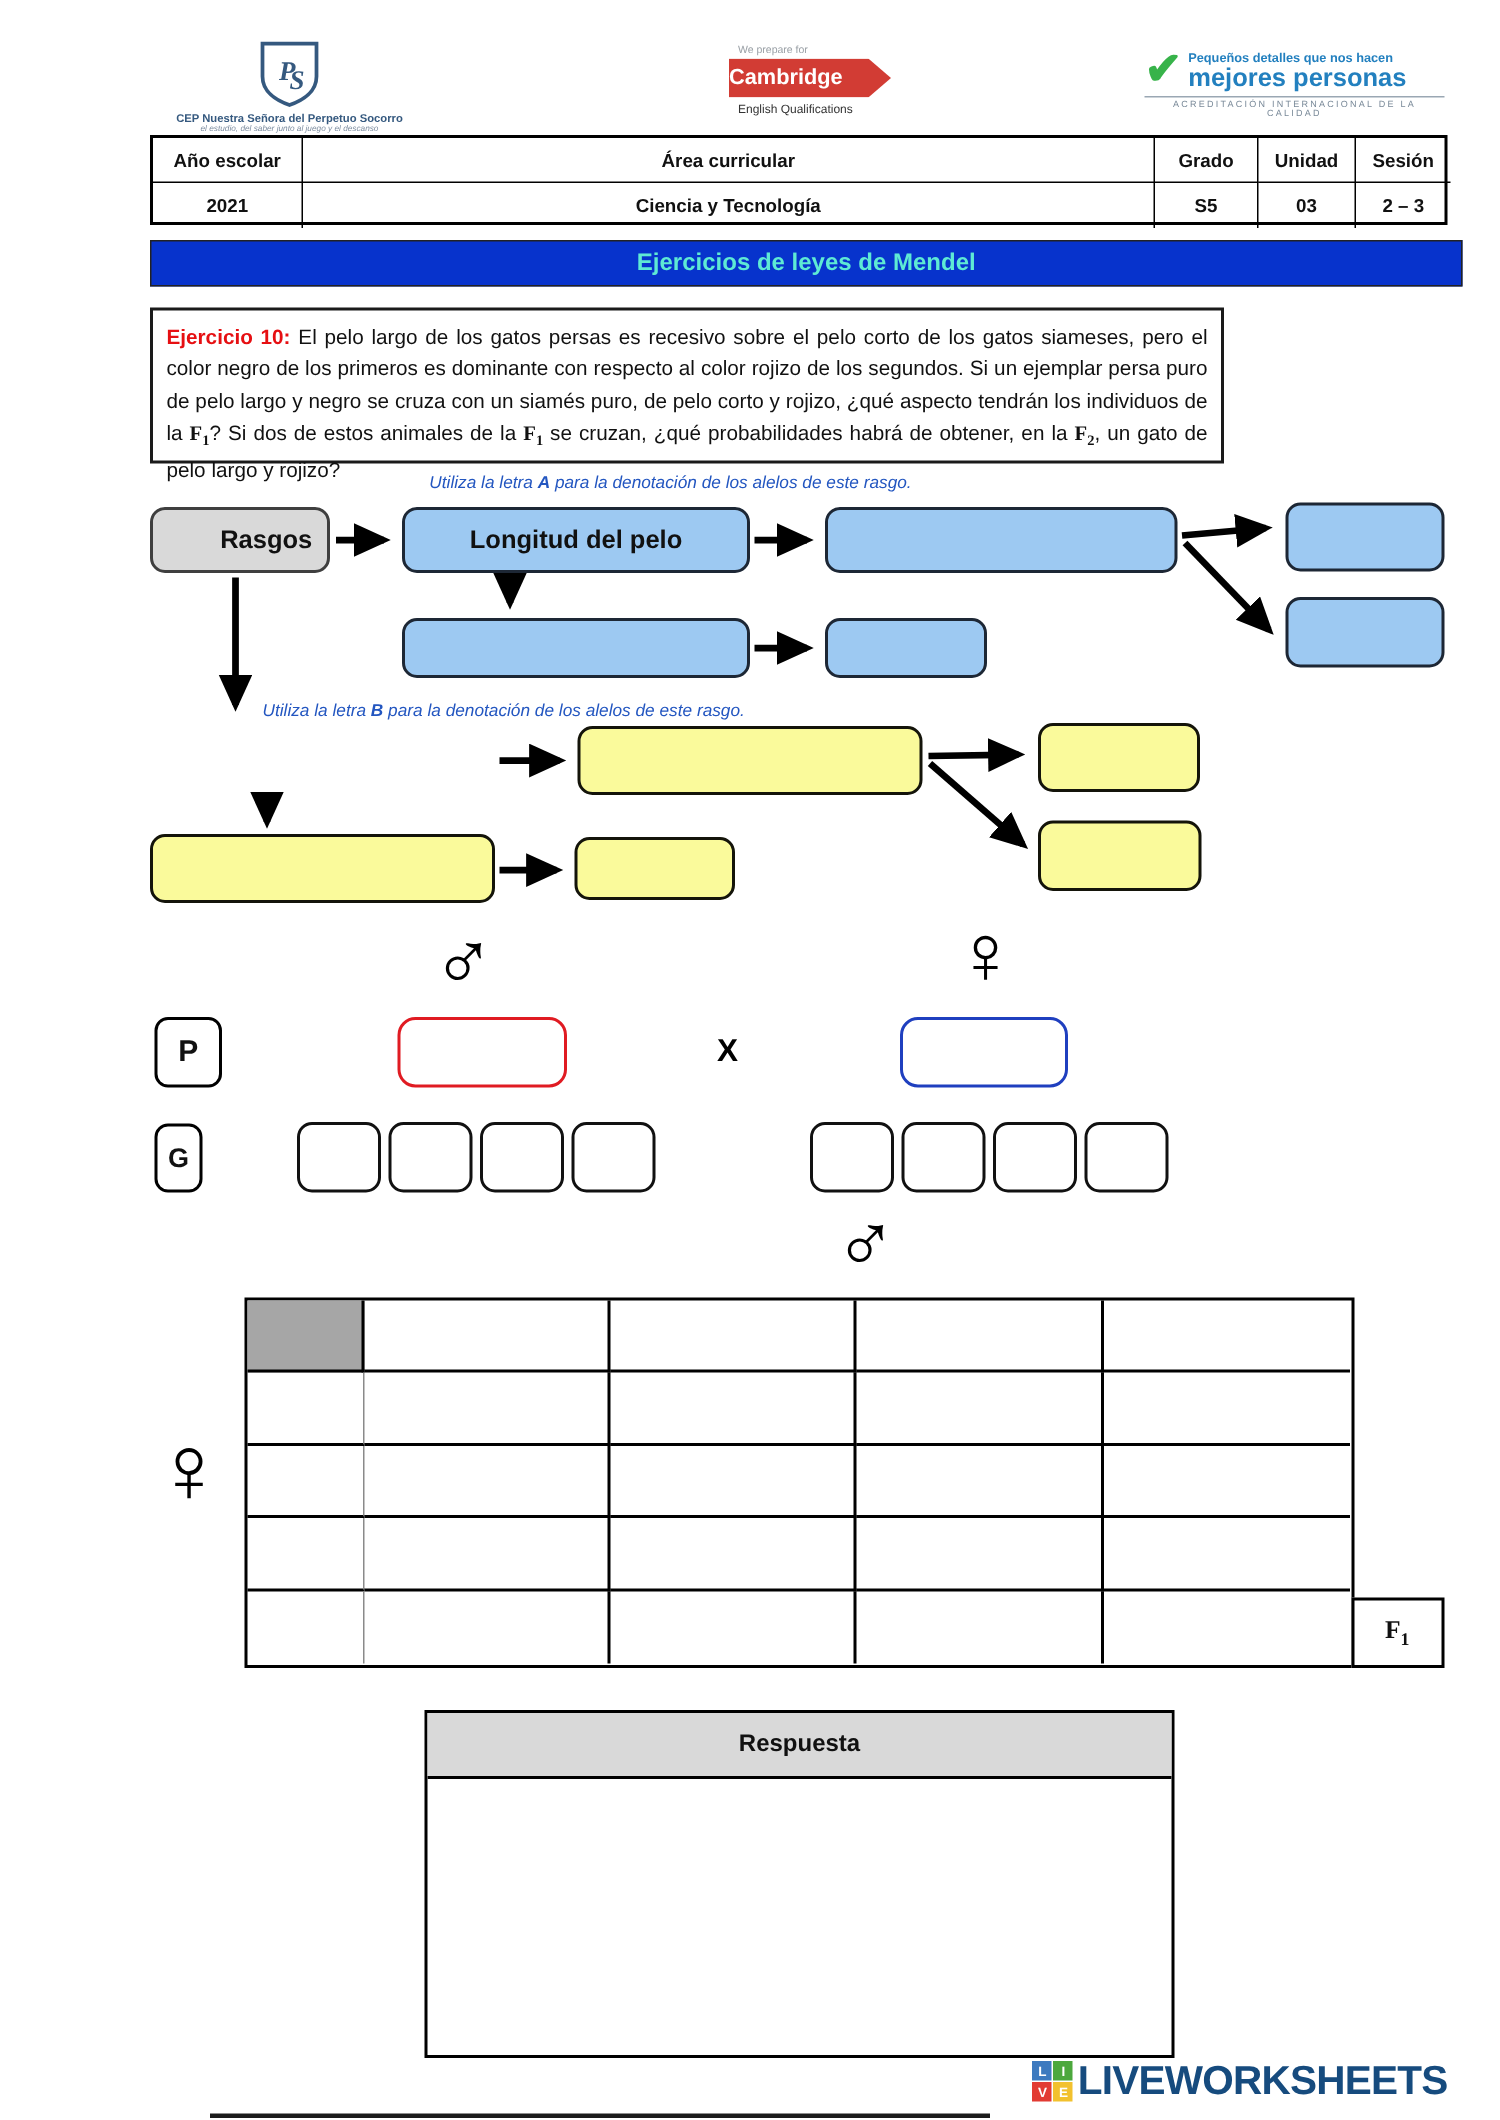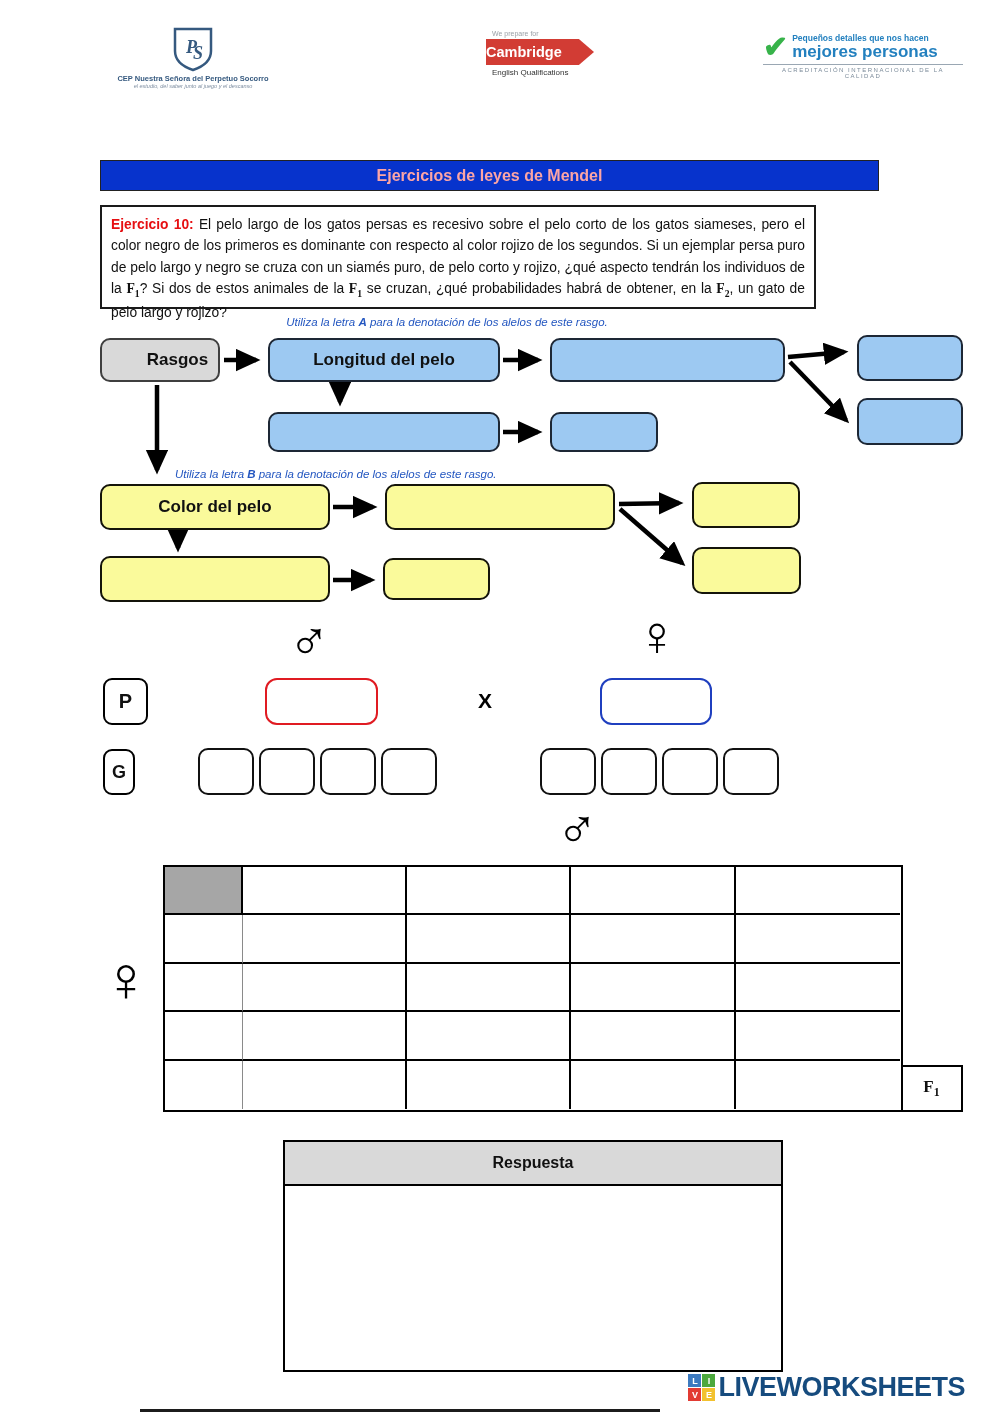--- a/index.html
+++ b/index.html
@@ -29,22 +29,22 @@
 
   
   .info{left:100px;top:90px;width:865px;height:60px;display:grid;
         grid-template-columns:100px 568px 69px 65px 63px;grid-template-rows:30px 30px;
         border:2px solid #000;box-sizing:border-box;}
   .info div{border-right:1.5px solid #000;border-bottom:1.5px solid #000;display:flex;
         align-items:center;justify-content:center;font-weight:bold;font-size:12.5px;box-sizing:border-box;}
   .info div:nth-child(5n){border-right:none;}
   .info div:nth-child(n+6){border-bottom:none;}
 
-  .banner{left:100px;top:160px;width:779px;height:31px;background:var(--banner_blue);
-        color:#fca5a5;font-weight:bold;font-size:16px;display:flex;align-items:center;justify-content:center;
+  .banner{left:100px;top:160px;width:875px;height:31px;background:var(--banner_blue);
+        color:#5eead4;font-weight:bold;font-size:16px;display:flex;align-items:center;justify-content:center;
         border:1px solid #222;box-sizing:border-box;}
 
   .exbox{left:100px;top:205px;width:716px;height:104px;border:2px solid #1a1a1a;box-sizing:border-box;
         padding:7px 9px;font-size:13.8px;line-height:1.55;text-align:justify;}
   .exlabel{color:var(--ejercicio_red);font-weight:bold;}
 
   
   .dbox{position:absolute;border-radius:10px;box-sizing:border-box;display:flex;align-items:center;
         justify-content:center;font-weight:bold;font-size:17px;}
   .blue{background:var(--box_blue);border:2.5px solid #1d2735;}
@@ -115,20 +115,32 @@
     <div class="row">
       <div class="check">✔</div>
       <div>
         <div class="l1">Pequeños detalles que nos hacen</div>
         <div class="l2">mejores personas</div>
       </div>
     </div>
     <div class="l3">ACREDITACIÓN INTERNACIONAL DE LA CALIDAD</div>
   </div>
 
+  <div class="abs info">
+    <div>Año escolar</div>
+    <div>Área curricular</div>
+    <div>Grado</div>
+    <div>Unidad</div>
+    <div>Sesión</div>
+    <div>2021</div>
+    <div>Ciencia y Tecnología</div>
+    <div>S5</div>
+    <div>03</div>
+    <div>2 – 3</div>
+  </div>
 
   <div class="abs banner">Ejercicios de leyes de Mendel</div>
 
   <div class="abs exbox">
     <span class="exlabel">Ejercicio 10:</span><span><span> El pelo largo de los gatos persas es recesivo sobre el pelo corto de los gatos siameses, pero el color negro de los primeros es dominante con respecto al color rojizo de los segundos. Si un ejemplar persa puro de pelo largo y negro se cruza con un siamés puro, de pelo corto y rojizo, ¿qué aspecto tendrán los individuos de la </span><span class="fser">F</span><sub class="fser">1</sub><span>? Si dos de estos animales de la </span><span class="fser">F</span><sub class="fser">1</sub><span> se cruzan, ¿qué probabilidades habrá de obtener, en la </span><span class="fser">F</span><sub class="fser">2</sub><span>, un gato de pelo largo y rojizo?</span></span>
   </div>
 
   <svg class="svglayer" width="1000" height="1413" viewBox="0 0 1000 1413">
     <defs>
       <marker id="ah" markerWidth="7" markerHeight="7" refX="4.5" refY="2.5" orient="auto">
@@ -154,21 +166,20 @@
   <div class="note" style="left:272px;top:316px;width:350px;text-align:center;"><span>Utiliza la letra </span><span style="font-weight: 700;">A</span><span> para la denotación de los alelos de este rasgo.</span></div>
   <div class="dbox grayb" style="left:100px;top:338px;width:120px;height:44px;">Rasgos</div>
   <div class="dbox blue" style="left:268px;top:338px;width:232px;height:44px;">Longitud del pelo</div>
   <div class="dbox blue" style="left:550px;top:338px;width:235px;height:44px;"></div>
   <div class="dbox blue" style="left:857px;top:335px;width:106px;height:46px;"></div>
   <div class="dbox blue" style="left:857px;top:398px;width:106px;height:47px;"></div>
   <div class="dbox blue" style="left:268px;top:412px;width:232px;height:40px;"></div>
   <div class="dbox blue" style="left:550px;top:412px;width:108px;height:40px;"></div>
 
   <div class="note" style="left:175px;top:468px;width:360px;"><span>Utiliza la letra </span><span style="font-weight: 700;">B</span><span> para la denotación de los alelos de este rasgo.</span></div>
-  <div class="dbox yellow" style="left:100px;top:484px;width:230px;height:46px;">Color del pelo</div>
   <div class="dbox yellow" style="left:385px;top:484px;width:230px;height:46px;"></div>
   <div class="dbox yellow" style="left:692px;top:482px;width:108px;height:46px;"></div>
   <div class="dbox yellow" style="left:692px;top:547px;width:109px;height:47px;"></div>
   <div class="dbox yellow" style="left:100px;top:556px;width:230px;height:46px;"></div>
   <div class="dbox yellow" style="left:383px;top:558px;width:107px;height:42px;"></div>
 
   <div class="sym" style="left:288px;top:606px;font-size:56px;">♂</div>
   <div class="sym" style="left:636px;top:603px;font-size:56px;">♀</div>
 
   <div class="pgbox" style="left:103px;top:678px;width:45px;height:47px;">P</div>

